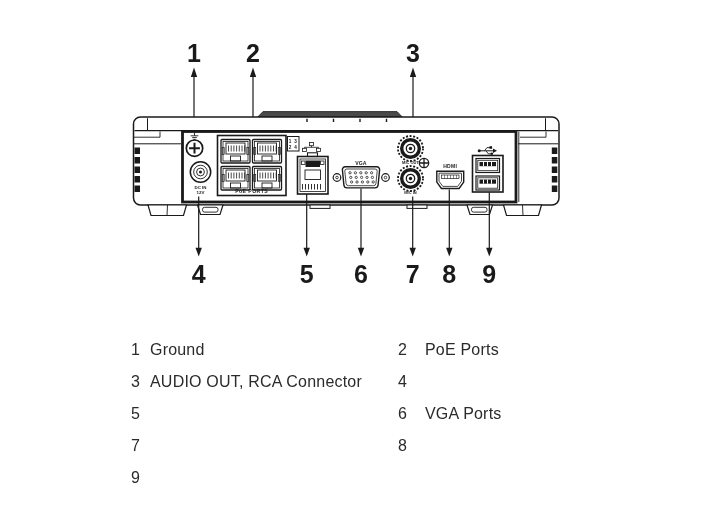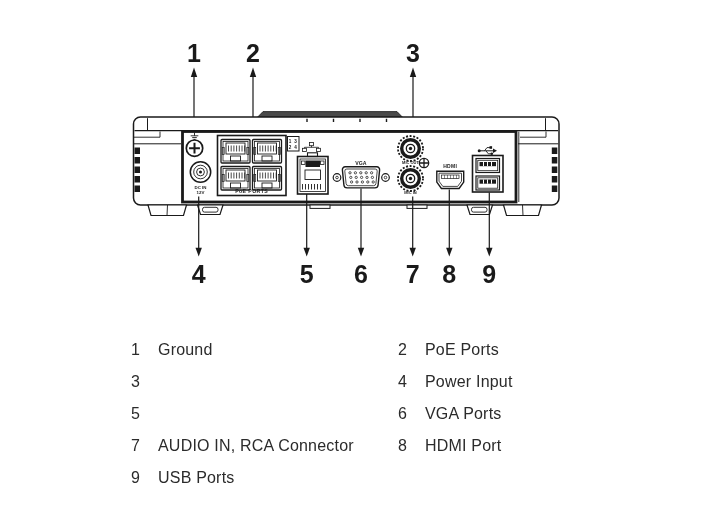--- a/index.html
+++ b/index.html
@@ -14,21 +14,21 @@
   svg text{font-family:"Liberation Sans",sans-serif;fill:#1a1a1a;}
   .callout-num{font-size:25px;font-weight:bold;text-anchor:middle;}
   .tiny{font-weight:bold;text-anchor:middle;}
   .legend{
     position:absolute;left:125px;top:340px;width:470px;height:160px;
     color:#2b2b2b;font-size:16px;letter-spacing:0.2px;
   }
   .legend-row{position:absolute;left:0;width:470px;height:20px;line-height:20px;}
   .legend-row span{position:absolute;top:0;white-space:nowrap;}
   .lg-num1{left:6px;}
-  .lg-label1{left:33px;}
+  .lg-label1{left:25px;}
   .lg-num2{left:273px;}
   .lg-label2{left:300px;}
 </style>
 </head>
 <body>
 
 <svg id="figure" width="714" height="310" viewBox="0 0 714 310">
 
   <defs>
 
@@ -260,33 +260,30 @@
 
 <div class="legend">
   <div class="legend-row" style="top:0px">
     <span class="lg-num1">1</span>
     <span class="lg-label1">Ground</span>
     <span class="lg-num2">2</span>
     <span class="lg-label2">PoE Ports</span>
   </div>
   <div class="legend-row" style="top:32px">
     <span class="lg-num1">3</span>
+    <span class="lg-label1">AUDIO OUT, RCA Connector</span>
     <span class="lg-num2">4</span>
-    <span class="lg-label2">Power Input</span>
   </div>
   <div class="legend-row" style="top:64px">
     <span class="lg-num1">5</span>
     <span class="lg-num2">6</span>
     <span class="lg-label2">VGA Ports</span>
   </div>
   <div class="legend-row" style="top:96px">
     <span class="lg-num1">7</span>
-    <span class="lg-label1">AUDIO IN, RCA Connector</span>
     <span class="lg-num2">8</span>
-    <span class="lg-label2">HDMI Port</span>
   </div>
   <div class="legend-row" style="top:128px">
     <span class="lg-num1">9</span>
-    <span class="lg-label1">USB Ports</span>
     <span class="lg-num2"></span>
     <span class="lg-label2"></span>
   </div>
 </div>
 
 </body></html>

